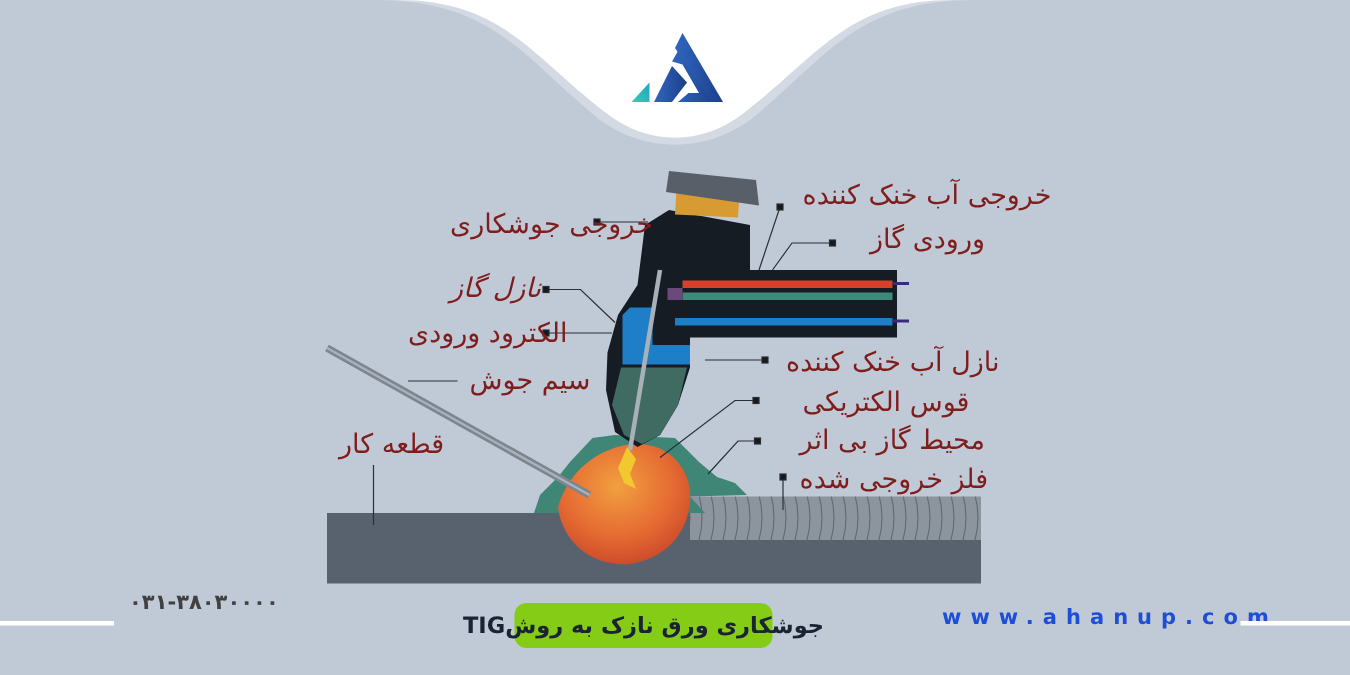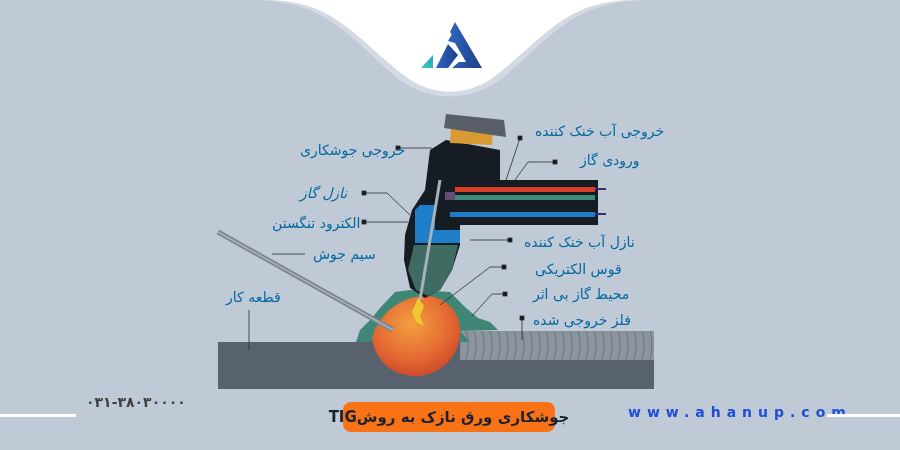--- a/index.html
+++ b/index.html
@@ -1,23 +1,23 @@
 <!DOCTYPE html>
 <html><head>
 <meta charset="utf-8">
 <style>
   html, body { margin: 0; padding: 0; }
   body { width: 900px; height: 450px; overflow: hidden; background: #c0c9d6; position: relative; font-family: "DejaVu Sans", sans-serif; }
   .canvas { position: absolute; left: 0; top: 0; width: 900px; height: 450px; }
-  .label { position: absolute; font-size: 14px; color: #0369a1; direction: rtl; white-space: nowrap; letter-spacing: 1px; line-height: 16px; }
+  .label { position: absolute; font-size: 18px; color: #7f1d1d; direction: rtl; white-space: nowrap; letter-spacing: 1px; line-height: 16px; }
   .footer-phone { position: absolute; left: 86px; top: 394px; font-size: 14px; color: #404040; letter-spacing: 5px; font-weight: bold; white-space: nowrap; }
   .footer-url { position: absolute; left: 628px; top: 404px; font-size: 14px; color: #1d4ed8; letter-spacing: 6px; font-weight: bold; white-space: nowrap; }
   .footer-line-left { position: absolute; left: 0; top: 414px; width: 76px; height: 3px; background: #ffffff; }
   .footer-line-right { position: absolute; left: 827px; top: 414px; width: 73px; height: 3px; background: #ffffff; }
-  .title-pill { position: absolute; left: 343px; top: 402px; width: 212px; height: 30px; background: #f97316; border-radius: 8px; display: flex; align-items: center; justify-content: center; }
+  .title-pill { position: absolute; left: 343px; top: 402px; width: 172px; height: 30px; background: #84cc16; border-radius: 8px; display: flex; align-items: center; justify-content: center; }
   .title-pill span { font-size: 15px; font-weight: bold; color: #1a2233; direction: rtl; white-space: nowrap; }
 </style>
 </head>
 <body>
 
 <svg class="canvas" width="900" height="450" viewBox="0 0 900 450" xmlns="http://www.w3.org/2000/svg">
   <defs>
     <linearGradient id="logoGrad" x1="0" y1="0" x2="1" y2="0">
       <stop offset="0" stop-color="#2f66c0"></stop>
       <stop offset="1" stop-color="#1d3f88"></stop>
@@ -102,21 +102,21 @@
       <rect x="502" y="265" width="4" height="4"></rect>
     <polyline points="505,294 492,294 472,316" fill="none"></polyline>
       <rect x="503" y="292" width="4" height="4"></rect>
     <polyline points="522,318 522,340" fill="none"></polyline>
       <rect x="520" y="316" width="4" height="4"></rect>
   </g>
 </svg>
 
 <div class="label" style="left:300px; top:142px;">خروجی جوشکاری</div>
 <div class="label" style="left:300px; top:185px;font-style:italic;">نازل گاز</div>
-<div class="label" style="left:272px; top:215px;">الکترود تنگستن</div>
+<div class="label" style="left:272px; top:215px;">الکترود ورودی</div>
 <div class="label" style="left:313px; top:246px;">سیم جوش</div>
 <div class="label" style="left:226px; top:289px;">قطعه کار</div>
 <div class="label" style="left:535px; top:123px;">خروجی آب خنک کننده</div>
 <div class="label" style="left:580px; top:152px;text-align:right;">ورودی گاز</div>
 <div class="label" style="left:524px; top:234px;">نازل آب خنک کننده</div>
 <div class="label" style="left:535px; top:261px;">قوس الکتریکی</div>
 <div class="label" style="left:533px; top:286px;text-align:right;">محیط گاز بی اثر</div>
 <div class="label" style="left:533px; top:312px;">فلز خروجی شده</div>
 
 <div class="footer-line-left"></div>

